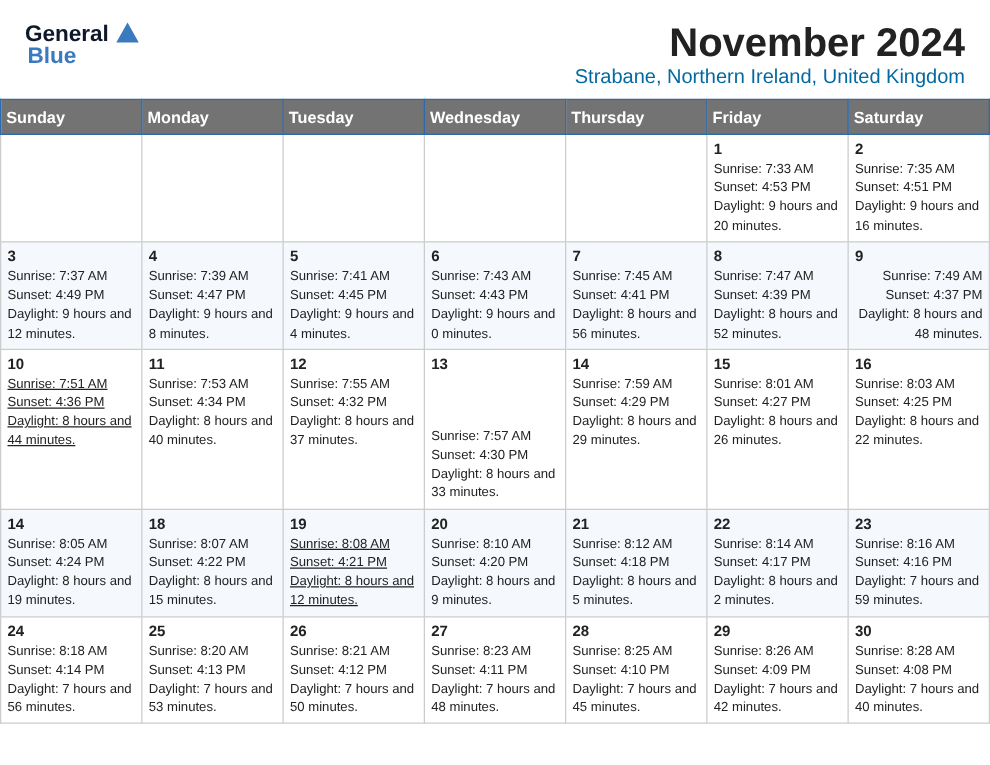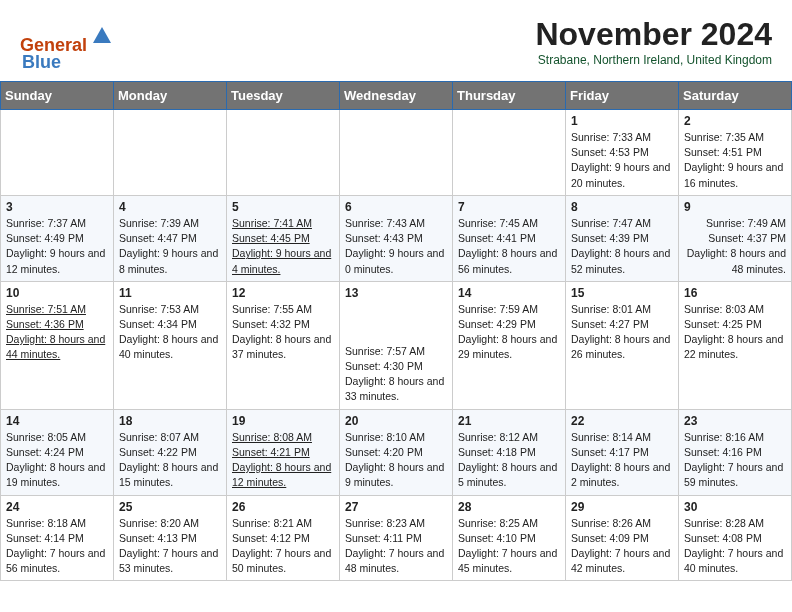--- a/index.html
+++ b/index.html
@@ -22,22 +22,22 @@
     }
     .title-block {
       text-align: right;
     }
     .month-title {
       font-size: 32px;
       font-weight: bold;
       color: #222;
     }
     .location {
-      font-size: 12px;
-      color: #14532d;
+      font-size: 16px;
+      color: #0369a1;
     }
     .calendar {
       width: 100%;
       border-collapse: collapse;
       margin: 0;
     }
     .calendar thead tr th {
       background-color: #737373;
       color: #fff;
       font-size: 13px;
@@ -73,21 +73,21 @@
     .empty-cell {
       background: #fff !important;
     }
   </style>
 </head>
 <body>
 
 <div class="header">
   <div class="logo">
     <div style="display:flex; align-items:center; gap:2px;">
-      <span style="font-size:18px; font-weight:bold; color:#c2410c;margin-top:19px;">General</span>
+      <span style="font-size:18px; font-weight:bold; color:#0f172a;">General</span>
       <svg width="22" height="22" viewBox="0 0 22 22" style="margin-left:2px;">
         <polygon points="11,2 20,18 2,18" fill="#3a7abf"></polygon>
       </svg>
     </div>
     <span style="font-size:18px; font-weight:bold; color:#3a7abf; margin-top:-4px; margin-left:2px;">Blue</span>
   </div>
   <div class="title-block">
     <div class="month-title">November 2024</div>
     <div class="location">Strabane, Northern Ireland, United Kingdom</div>
   </div>
@@ -133,21 +133,21 @@
 Daylight: 9 hours and 12 minutes.</div>
         </td>
         <td>
           <span class="day-number">4</span>
           <div class="day-info" style="white-space: pre-line;">Sunrise: 7:39 AM
 Sunset: 4:47 PM
 Daylight: 9 hours and 8 minutes.</div>
         </td>
         <td>
           <span class="day-number">5</span>
-          <div class="day-info" style="white-space: pre-line; text-decoration: underline;">Sunrise: 7:41 AM
+          <div class="day-info" style="white-space: pre-line;">Sunrise: 7:41 AM
 Sunset: 4:45 PM
 Daylight: 9 hours and 4 minutes.</div>
         </td>
         <td>
           <span class="day-number">6</span>
           <div class="day-info" style="white-space: pre-line;">Sunrise: 7:43 AM
 Sunset: 4:43 PM
 Daylight: 9 hours and 0 minutes.</div>
         </td>
         <td>

